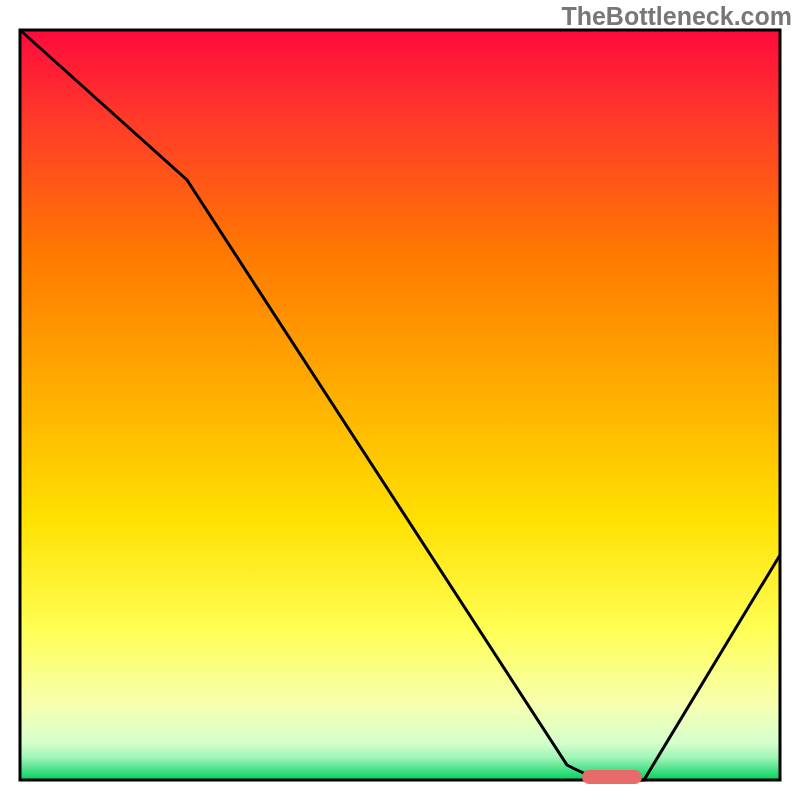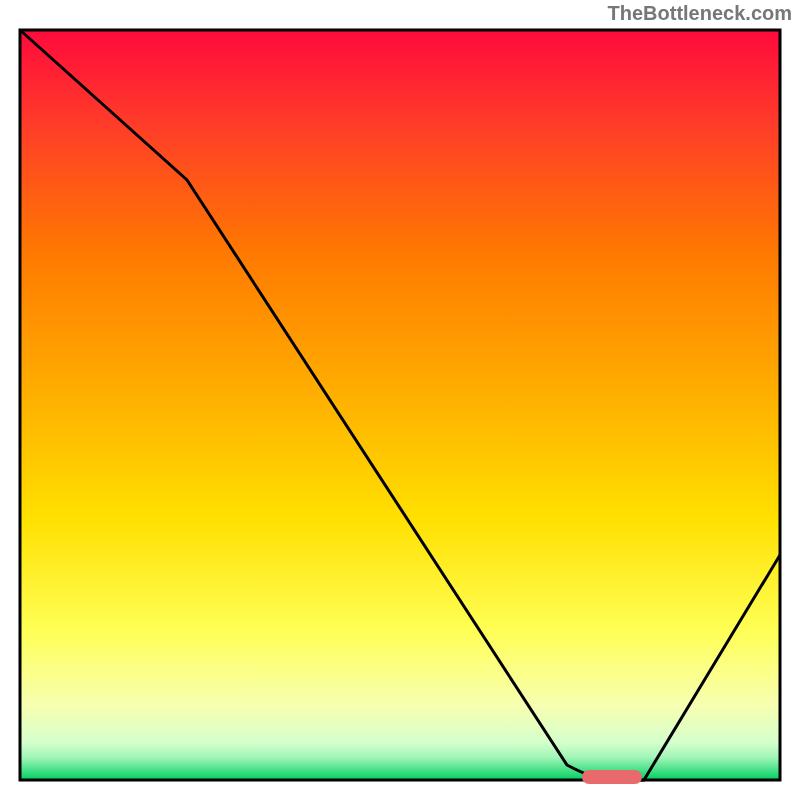--- a/index.html
+++ b/index.html
@@ -12,21 +12,21 @@
   }
   .chart-container {
     position: relative;
     width: 800px;
     height: 800px;
   }
   .watermark {
     position: absolute;
     top: 2px;
     right: 8px;
-    font-size: 20px;
+    font-size: 25px;
     font-weight: bold;
     color: #777777;
     z-index: 10;
   }
   svg {
     display: block;
   }
 </style>
 </head>
 <body>

